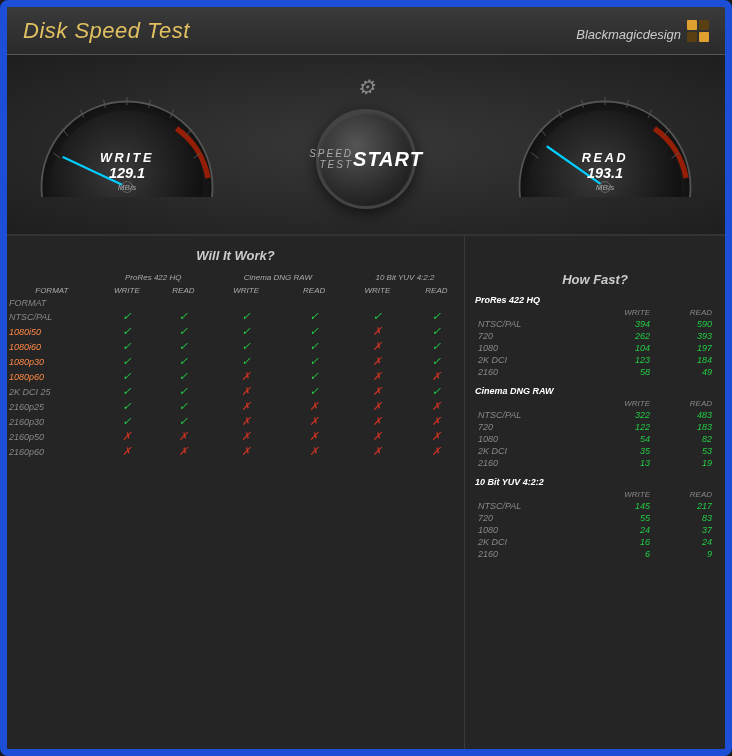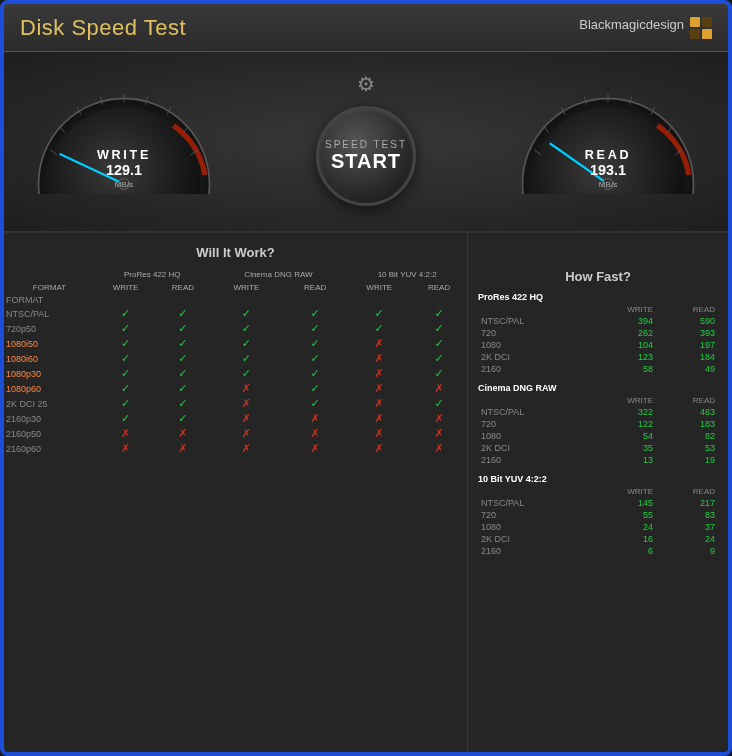--- a/index.html
+++ b/index.html
@@ -7,44 +7,45 @@
       width: 732px;
       height: 756px;
       background: #1a1a1a;
       font-family: 'Arial', sans-serif;
       overflow: hidden;
     }
     .window {
       width: 732px;
       height: 756px;
       background: #0369a1;
-      border: 4px solid #1d4ed8;
+      border: 7px solid #1d4ed8;
       border-radius: 8px;
       overflow: hidden;
       display: flex;
       flex-direction: column;
+      font-style: italic;
     }
     .title-bar {
       background: linear-gradient(180deg, #3a3a3a 0%, #2a2a2a 100%);
       padding: 10px 16px;
       display: flex;
       align-items: center;
       justify-content: space-between;
       border-bottom: 1px solid #555;
       min-height: 48px;
     }
     .title-text {
       color: #e0c060;
       font-size: 22px;
       font-weight: 300;
       letter-spacing: 0.5px;
     }
     .brand-logo {
       display: flex;
-      align-items: flex-start;
+      align-items: flex-end;
       gap: 6px;
     }
     .brand-name {
       color: #ccc;
       font-size: 13px;
     }
     .brand-squares {
       display: grid;
       grid-template-columns: 1fr 1fr;
       gap: 2px;
@@ -89,25 +90,26 @@
       font-size: 20px;
       cursor: pointer;
     }
     .start-button {
       width: 100px;
       height: 100px;
       border-radius: 50%;
       background: radial-gradient(circle at 40% 35%, #555 0%, #2a2a2a 60%, #111 100%);
       border: 3px solid #444;
       display: flex;
-      flex-direction: column;
+      flex-direction: row;
       align-items: center;
       justify-content: center;
       cursor: pointer;
       box-shadow: 0 4px 15px rgba(0,0,0,0.6), inset 0 1px 3px rgba(255,255,255,0.1);
+      text-align: right;
     }
     .start-button .btn-sub {
       color: #aaa;
       font-size: 10px;
       letter-spacing: 2px;
       text-transform: uppercase;
     }
     .start-button .btn-main {
       color: #fff;
       font-size: 20px;
@@ -357,29 +359,20 @@
             <tr>
               <td class="format-col">NTSC/PAL</td>
               <td><span class="check">✓</span></td>
               <td><span class="check">✓</span></td>
               <td><span class="check">✓</span></td>
               <td><span class="check">✓</span></td>
               <td><span class="check">✓</span></td>
               <td><span class="check">✓</span></td>
             </tr>
             <tr>
-              <td class="format-col">720p50</td>
-              <td><span class="check">✓</span></td>
-              <td><span class="check">✓</span></td>
-              <td><span class="check">✓</span></td>
-              <td><span class="check">✓</span></td>
-              <td><span class="check">✓</span></td>
-              <td><span class="check">✓</span></td>
-            </tr>
-            <tr>
               <td class="format-col" style="color: rgb(255, 136, 68);">1080i50</td>
               <td><span class="check">✓</span></td>
               <td><span class="check">✓</span></td>
               <td><span class="check">✓</span></td>
               <td><span class="check">✓</span></td>
               <td><span class="cross">✗</span></td>
               <td><span class="check">✓</span></td>
             </tr>
             <tr>
               <td class="format-col" style="color: rgb(255, 136, 68);">1080i60</td>
@@ -409,20 +402,29 @@
               <td><span class="cross">✗</span></td>
             </tr>
             <tr>
               <td class="format-col">2K DCI 25</td>
               <td><span class="check">✓</span></td>
               <td><span class="check">✓</span></td>
               <td><span class="cross">✗</span></td>
               <td><span class="check">✓</span></td>
               <td><span class="cross">✗</span></td>
               <td><span class="check">✓</span></td>
+            </tr>
+            <tr>
+              <td class="format-col">2160p25</td>
+              <td><span class="check">✓</span></td>
+              <td><span class="check">✓</span></td>
+              <td><span class="cross">✗</span></td>
+              <td><span class="cross">✗</span></td>
+              <td><span class="cross">✗</span></td>
+              <td><span class="cross">✗</span></td>
             </tr>
             <tr>
               <td class="format-col">2160p30</td>
               <td><span class="check">✓</span></td>
               <td><span class="check">✓</span></td>
               <td><span class="cross">✗</span></td>
               <td><span class="cross">✗</span></td>
               <td><span class="cross">✗</span></td>
               <td><span class="cross">✗</span></td>
             </tr>

